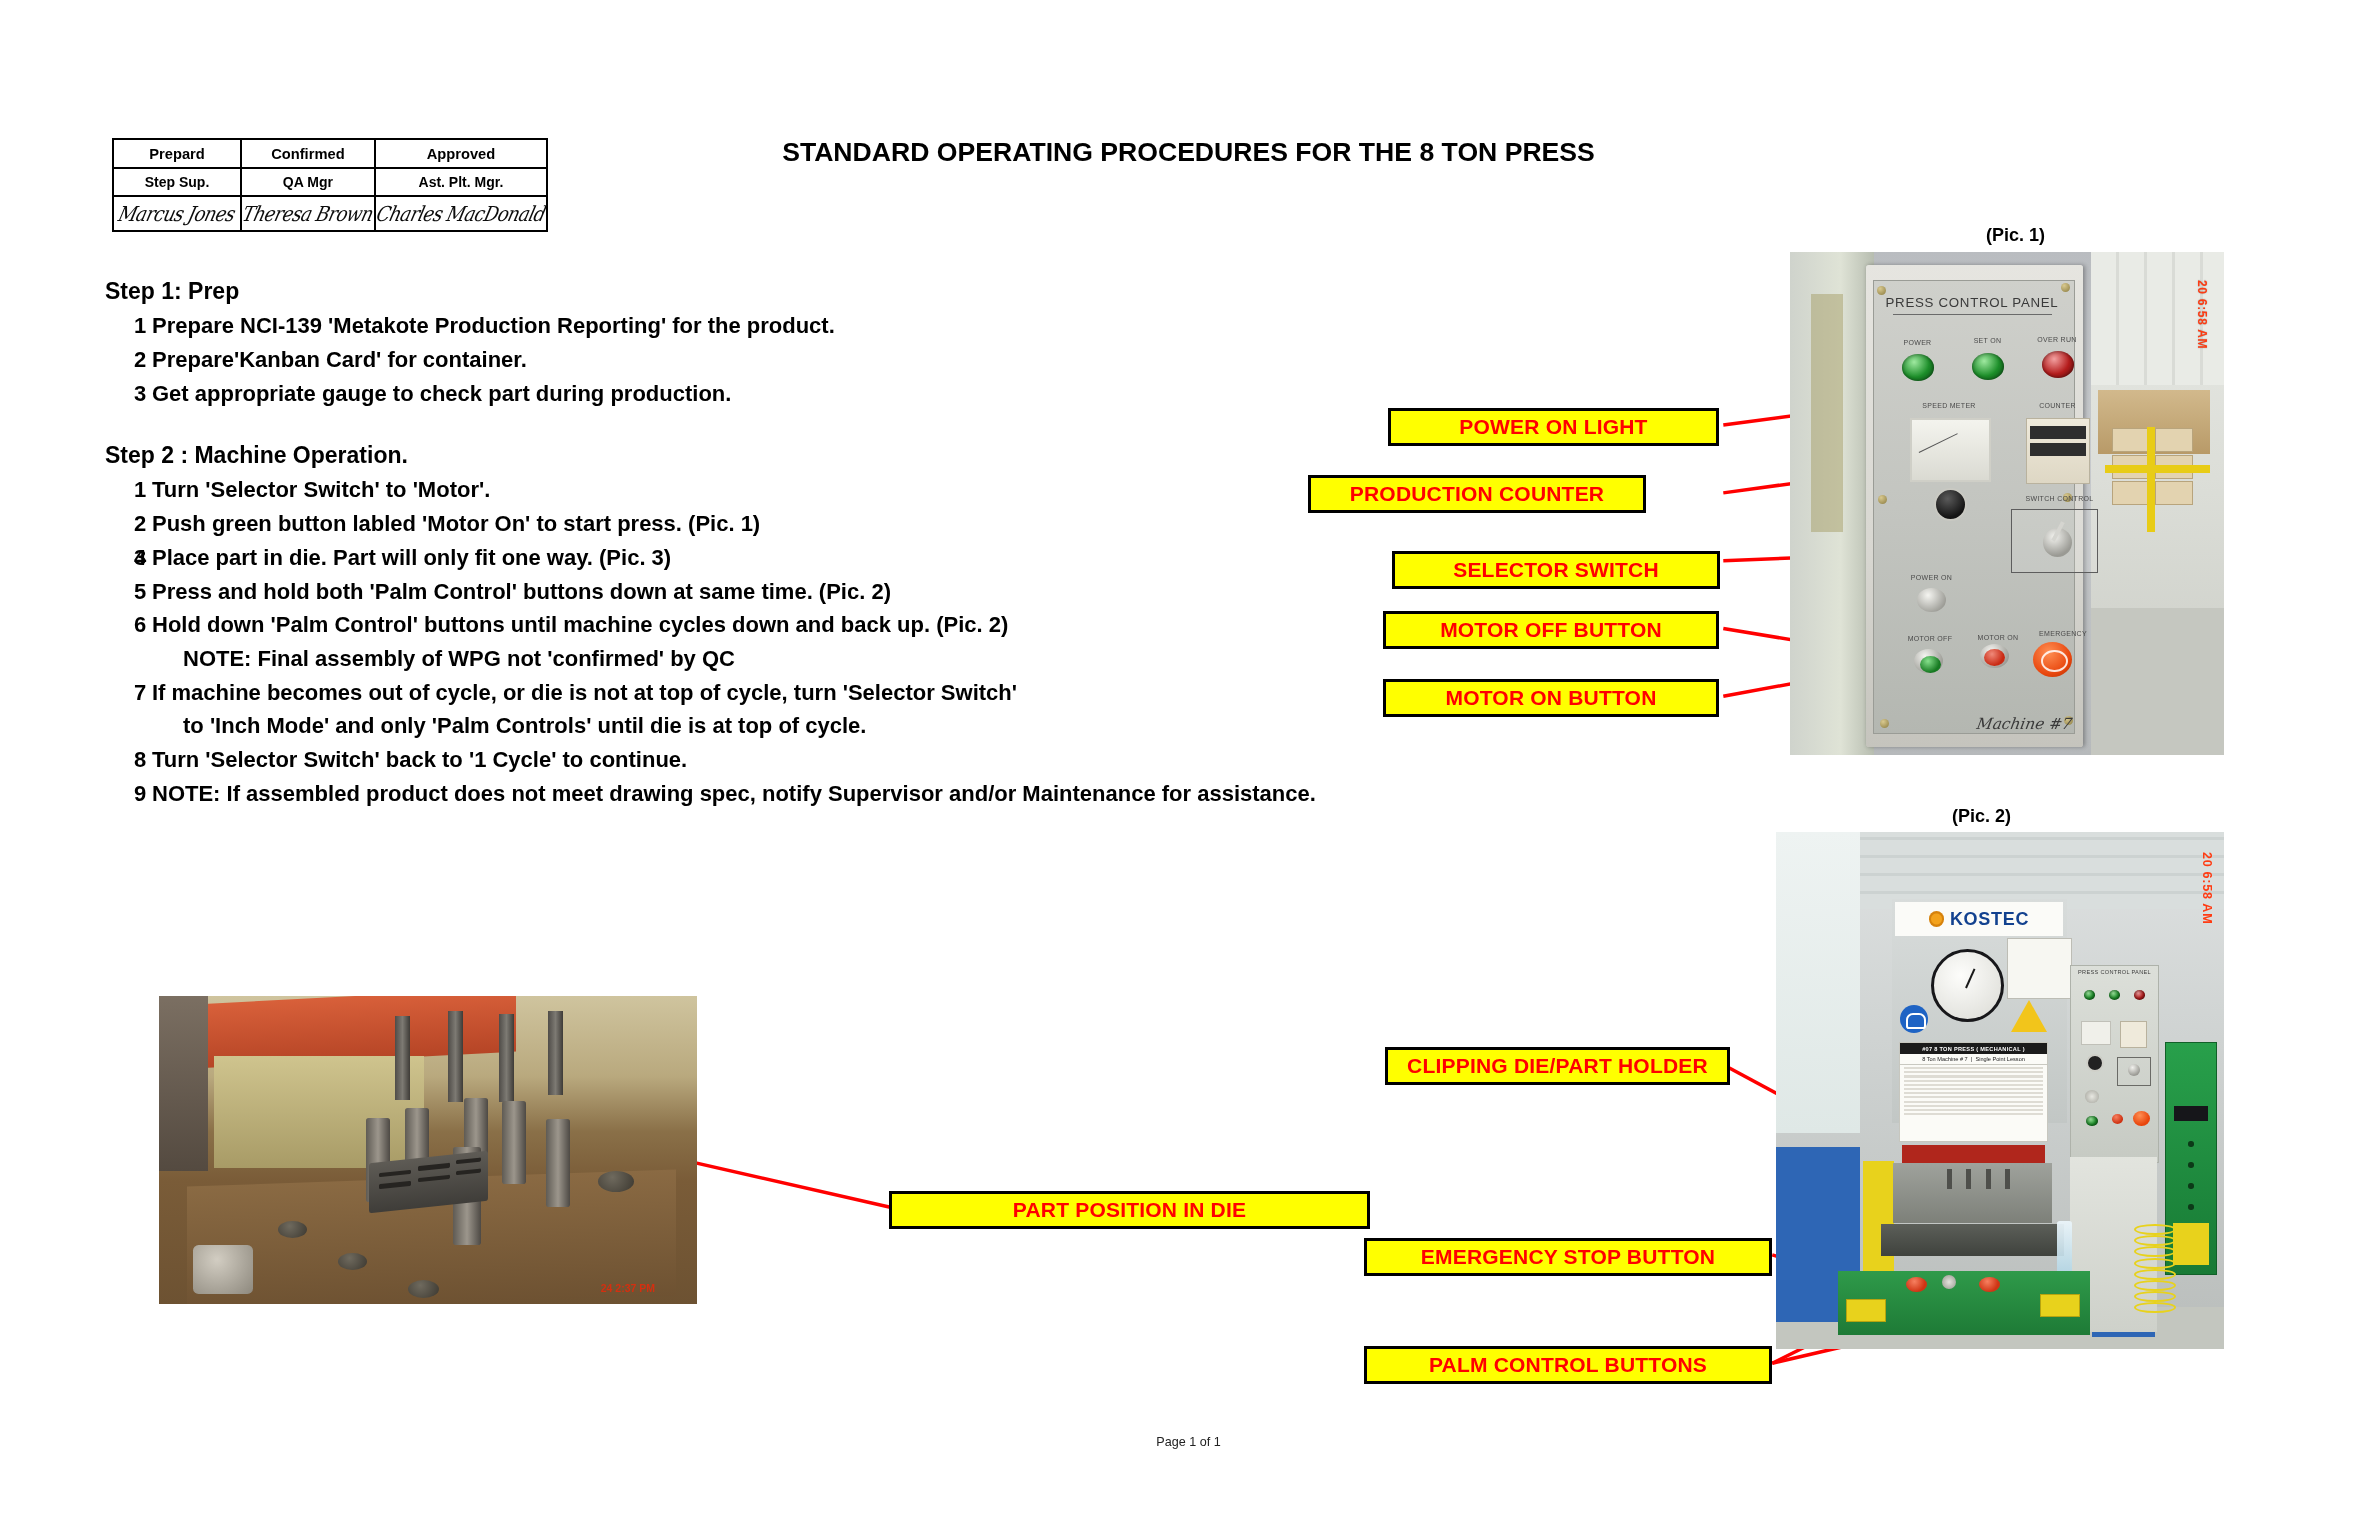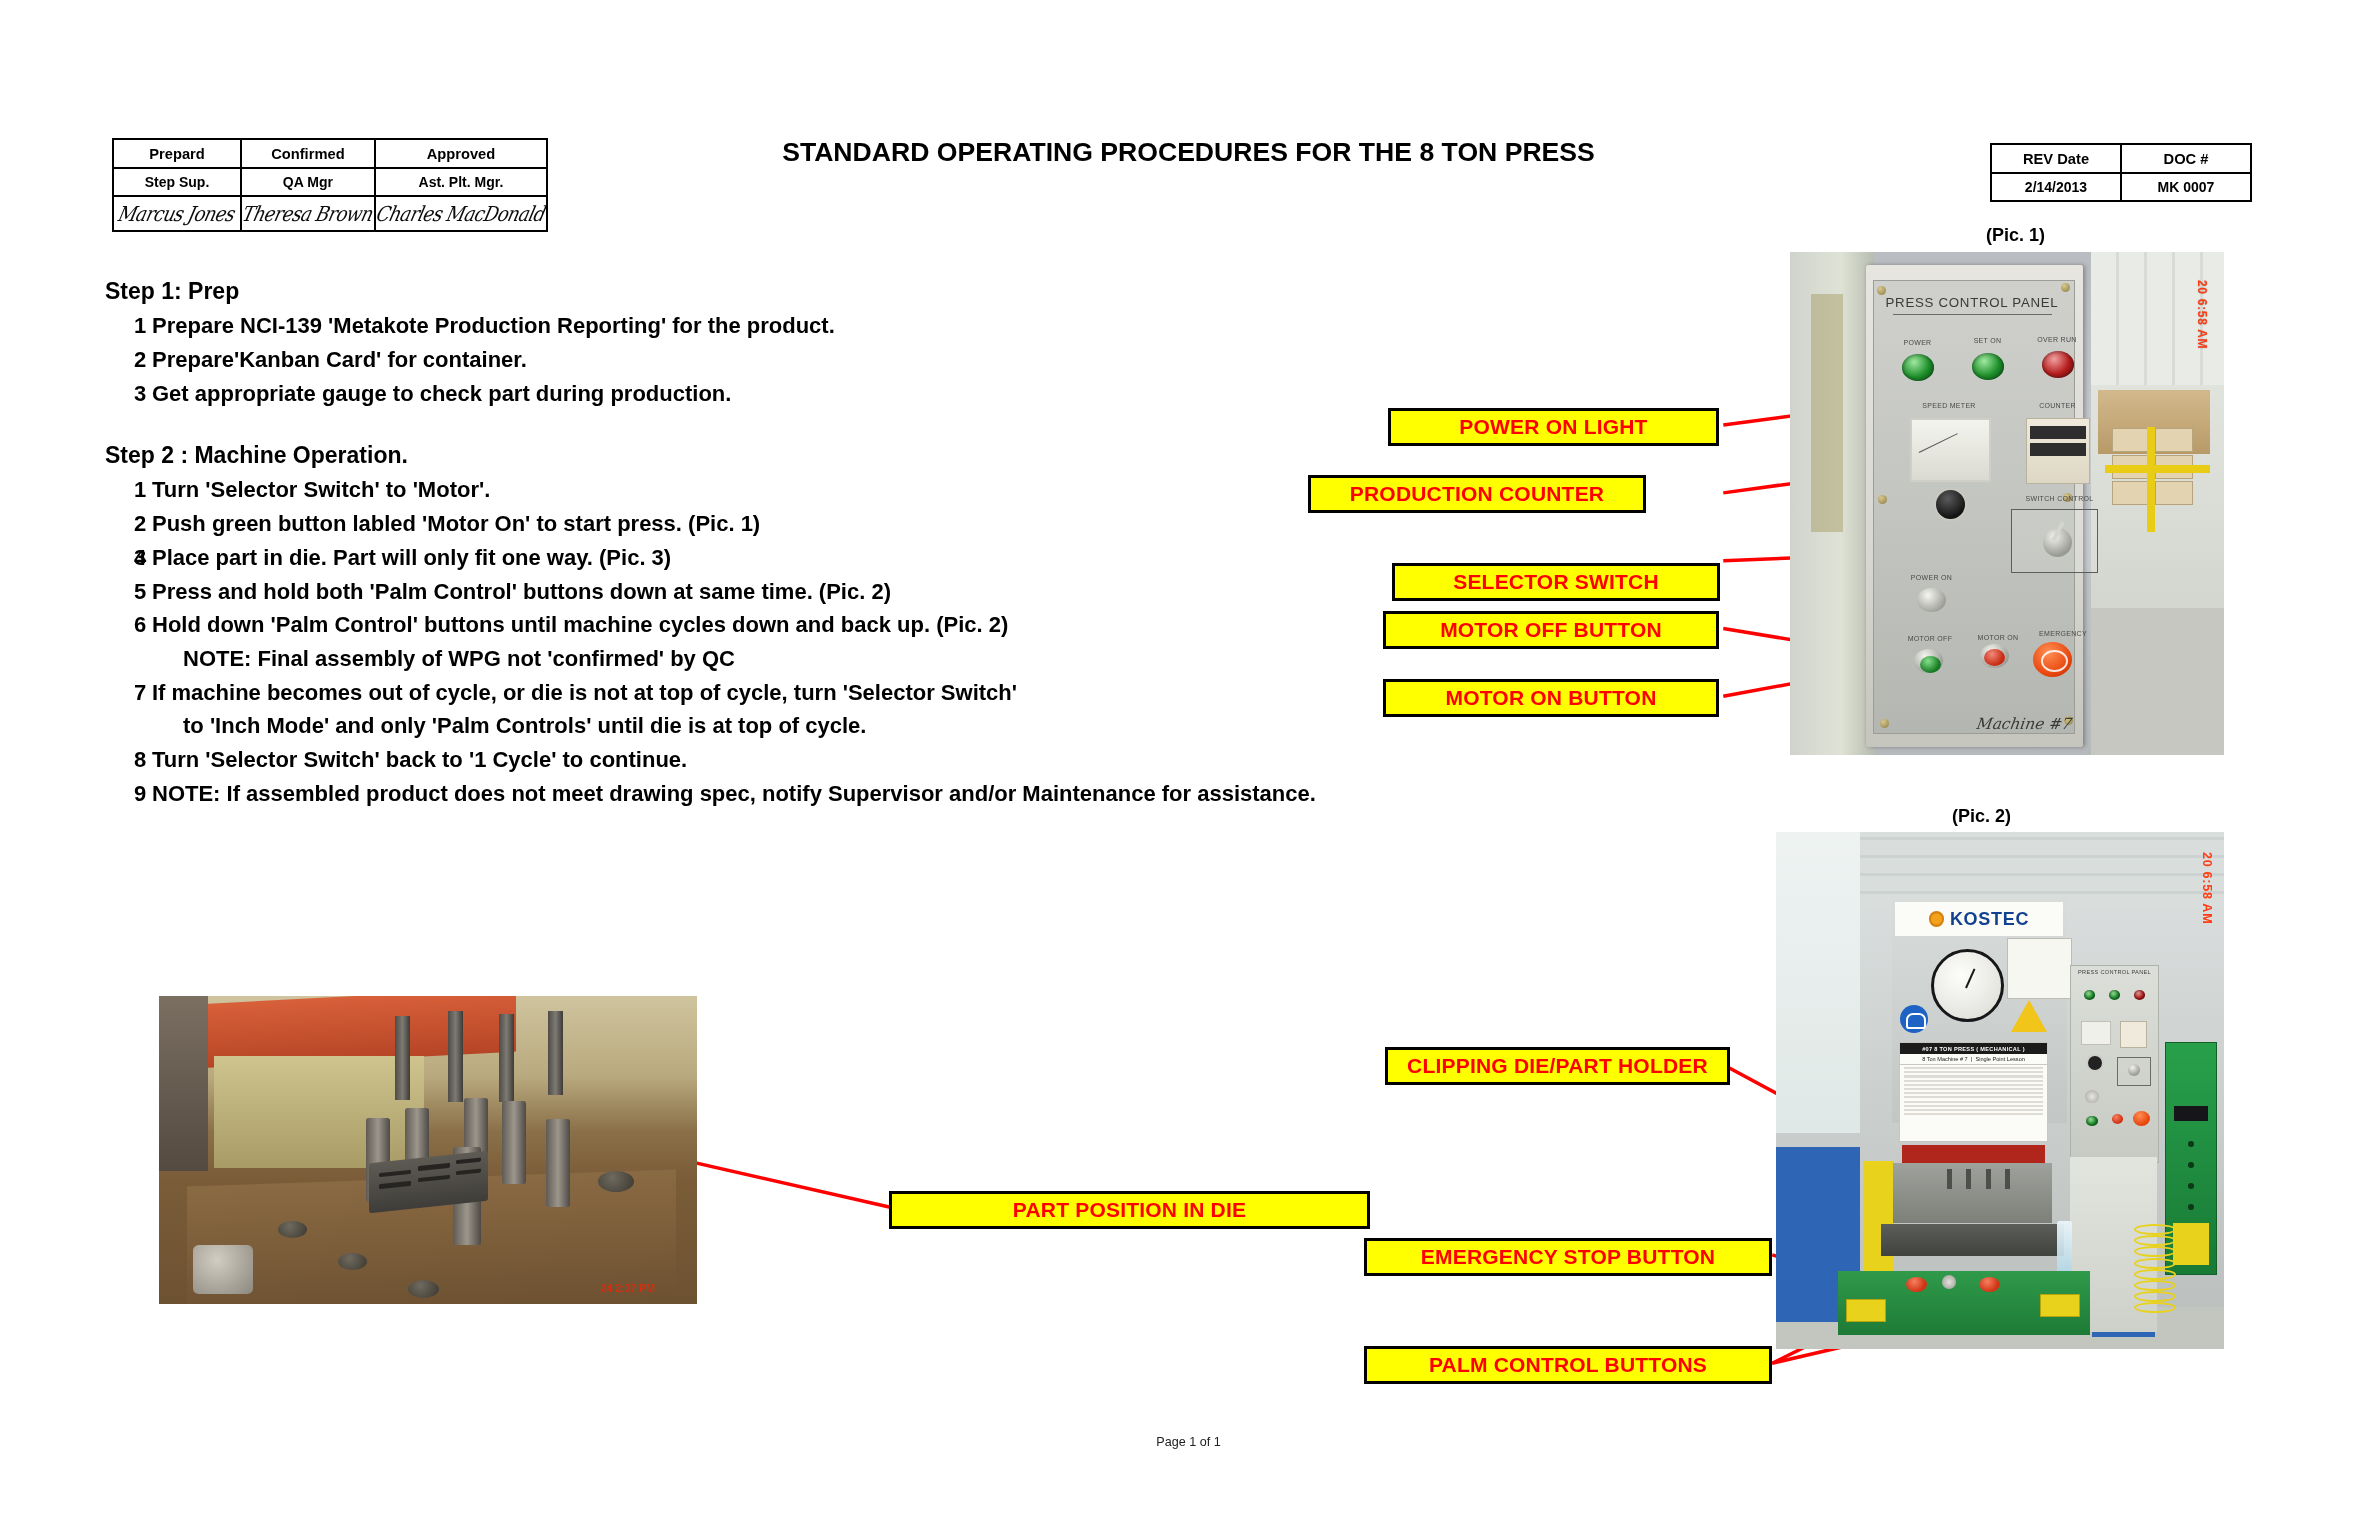--- a/index.html
+++ b/index.html
@@ -307,32 +307,20 @@
     <tr class="sig">
       <td><span class="sig-img">Marcus Jones</span></td>
       <td><span class="sig-img">Theresa Brown</span></td>
       <td><span class="sig-img">Charles MacDonald</span></td>
     </tr>
   </tbody>
     </table>
 
   <div class="doc-title">STANDARD OPERATING PROCEDURES FOR THE 8 TON PRESS</div>
 
-  <table class="rev-table">
-    <tbody>
-        <tr class="hdr">
-      <td>REV Date</td>
-      <td>DOC #</td>
-    </tr>
-    <tr class="val">
-      <td>2/14/2013</td>
-      <td>MK 0007</td>
-    </tr>
-  </tbody>
-    </table>
 
   <div class="steps">
 
     <div class="step-head">Step 1: Prep</div>
     <div class="step-item"><span class="num">1</span><span class="txt">Prepare NCI-139 'Metakote Production Reporting' for the product.</span></div>
     <div class="step-item"><span class="num">2</span><span class="txt">Prepare'Kanban Card' for container.</span></div>
     <div class="step-item"><span class="num">3</span><span class="txt">Get appropriate gauge to check part during production.</span></div>
 
     <div class="step-gap"></div>
 
@@ -371,21 +359,21 @@
     <circle cx="2930" cy="1858" r="9" fill="#FF0000"></circle>
     <path d="M2535,1950 L2672,1882" stroke="#FF0000" stroke-width="5" fill="none"></path>
     <circle cx="2672" cy="1882" r="9" fill="#FF0000"></circle>
 
     <path d="M1278,1728 L818,1623" stroke="#FF0000" stroke-width="5" fill="none"></path>
     <circle cx="818" cy="1623" r="9" fill="#FF0000"></circle>
   </svg>
 
   <div class="callout" style="left:1388px;top:408px;width:325px;">POWER ON LIGHT</div>
   <div class="callout" style="left:1300px;top:475px;width:332px;margin-left:8px;">PRODUCTION COUNTER</div>
-  <div class="callout" style="left:1392px;top:563px;width:322px;">SELECTOR SWITCH</div>
+  <div class="callout" style="left:1392px;top:551px;width:322px;">SELECTOR SWITCH</div>
   <div class="callout" style="left:1383px;top:611px;width:330px;">MOTOR OFF BUTTON</div>
   <div class="callout" style="left:1383px;top:679px;width:330px;">MOTOR ON BUTTON</div>
 
   <div class="callout" style="left:1385px;top:1047px;width:339px;">CLIPPING DIE/PART HOLDER</div>
   <div class="callout" style="left:889px;top:1191px;width:475px;">PART POSITION IN DIE</div>
   <div class="callout" style="left:1364px;top:1238px;width:402px;">EMERGENCY STOP BUTTON</div>
   <div class="callout" style="left:1364px;top:1346px;width:402px;">PALM CONTROL BUTTONS</div>
 
   <div class="pic-cap" style="left:1986px;top:225px;">(Pic. 1)</div>
   <div class="pic" id="pic1">

